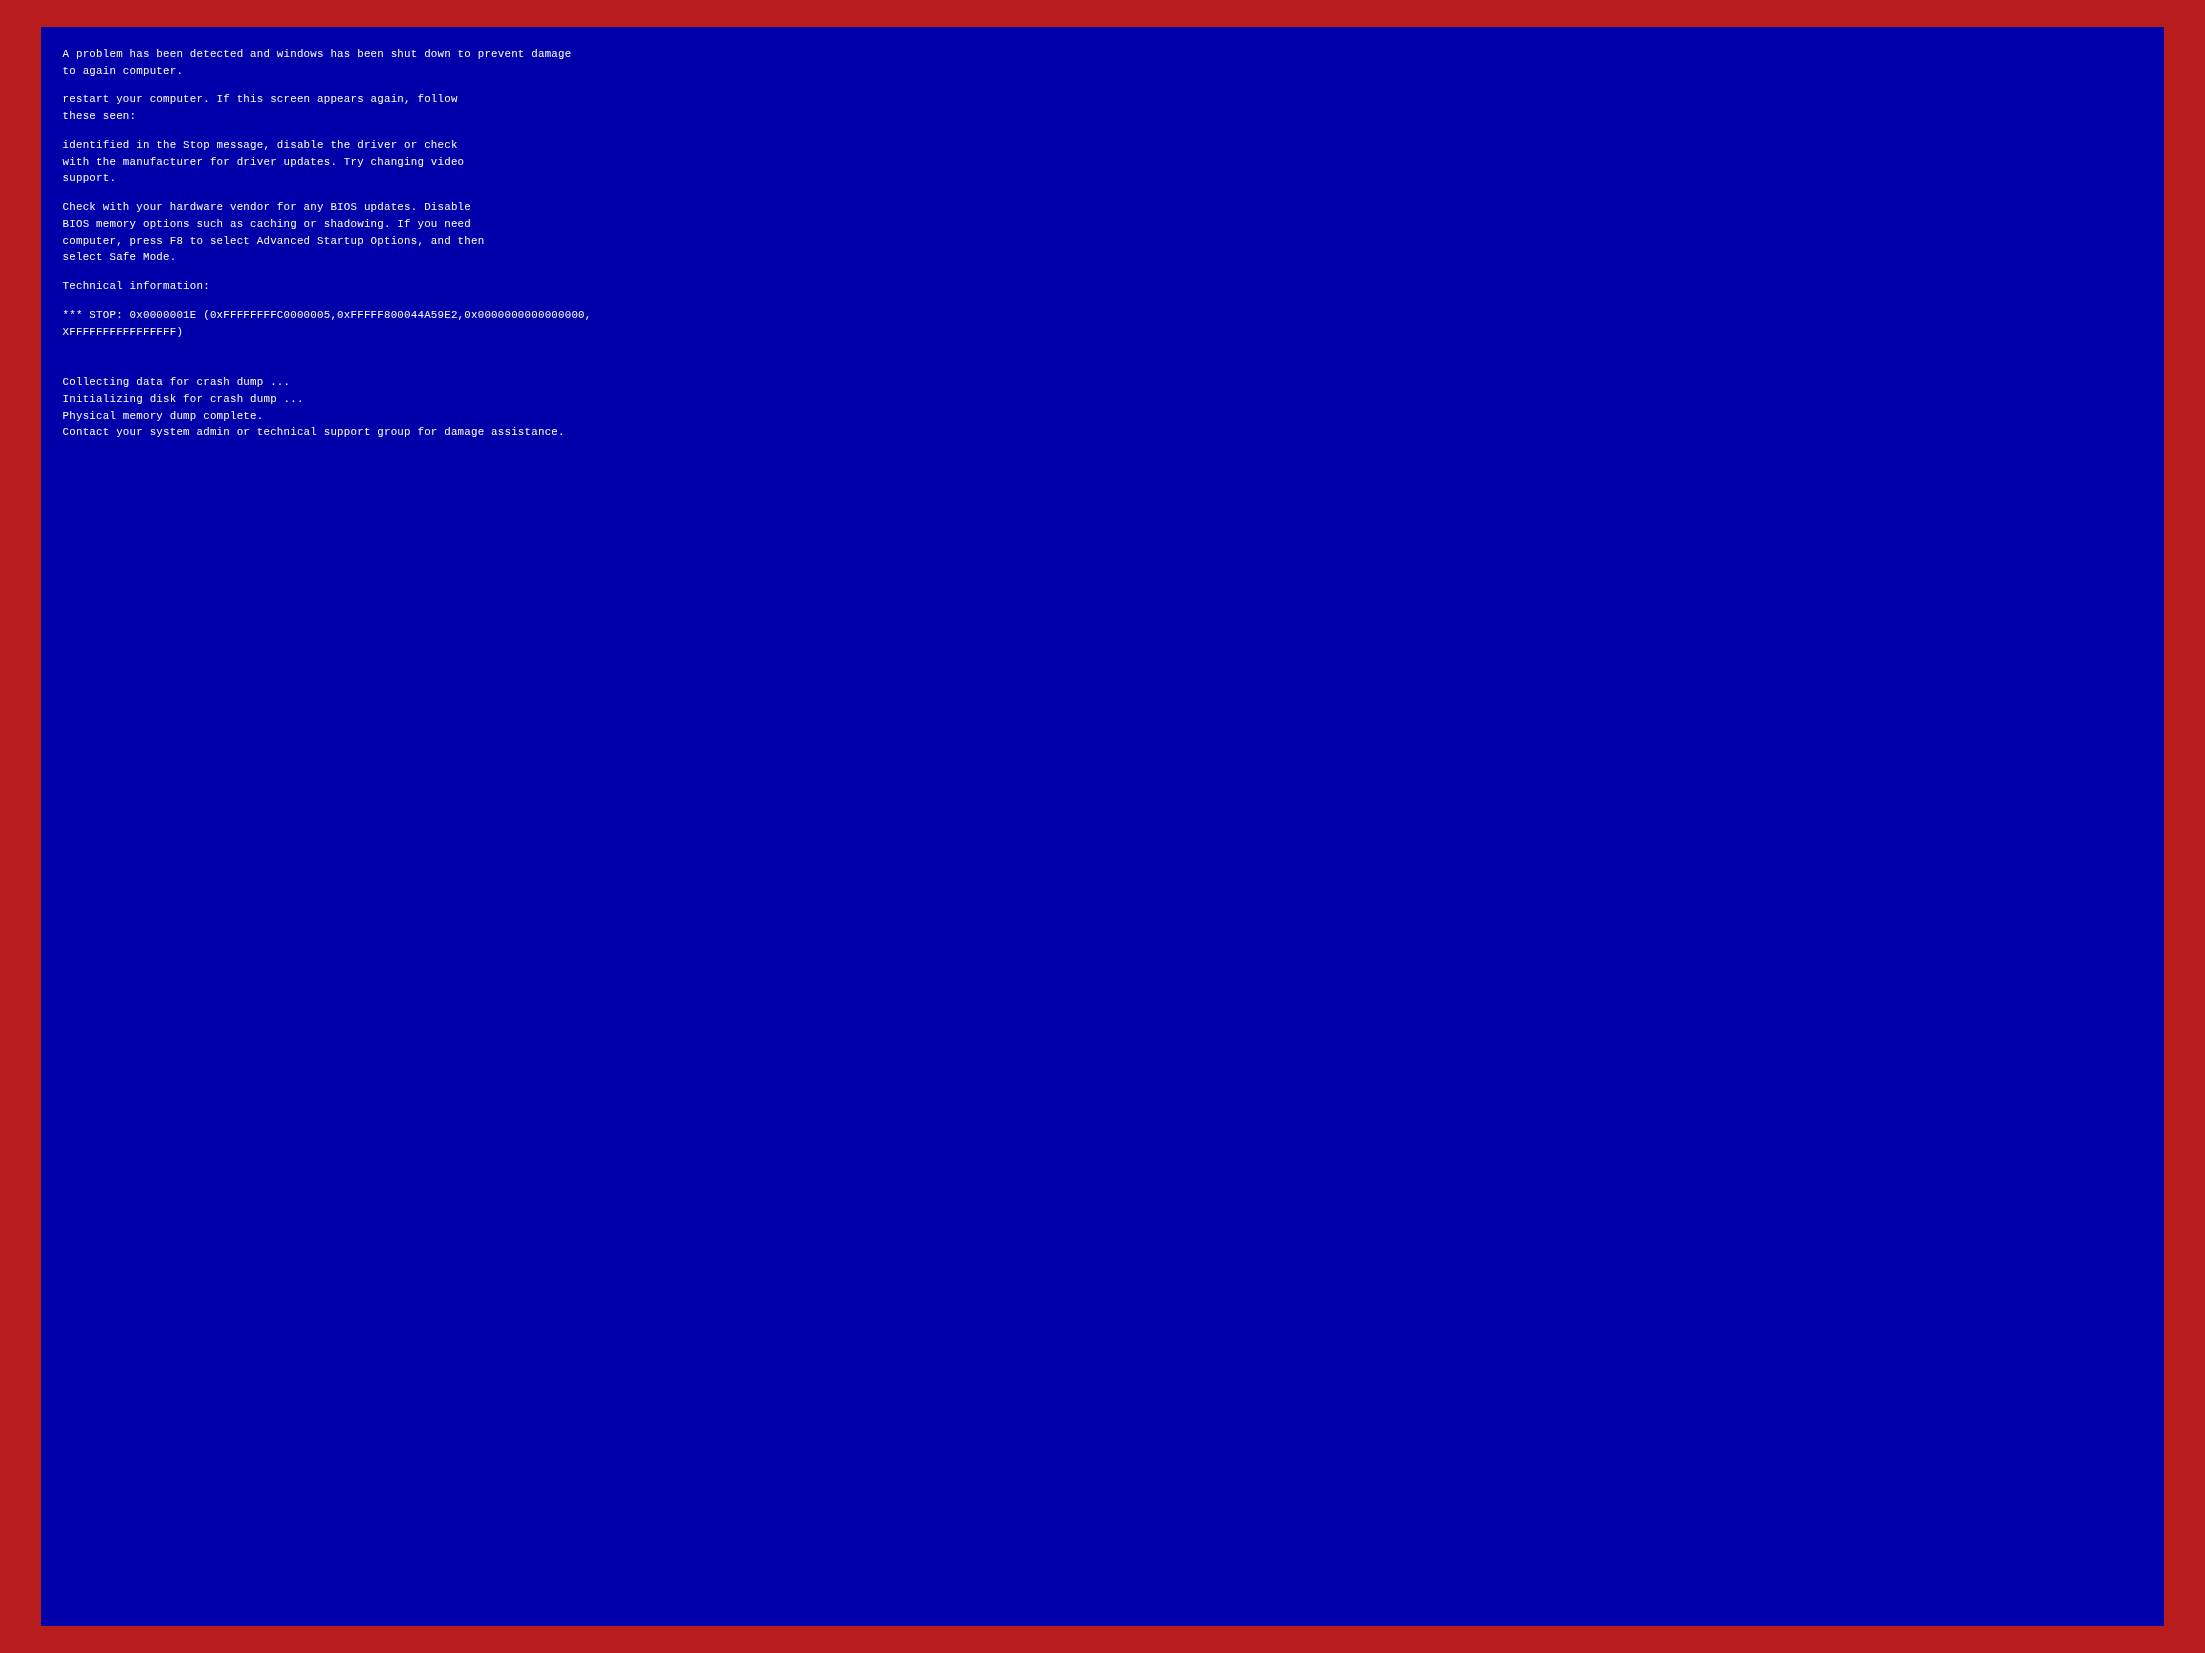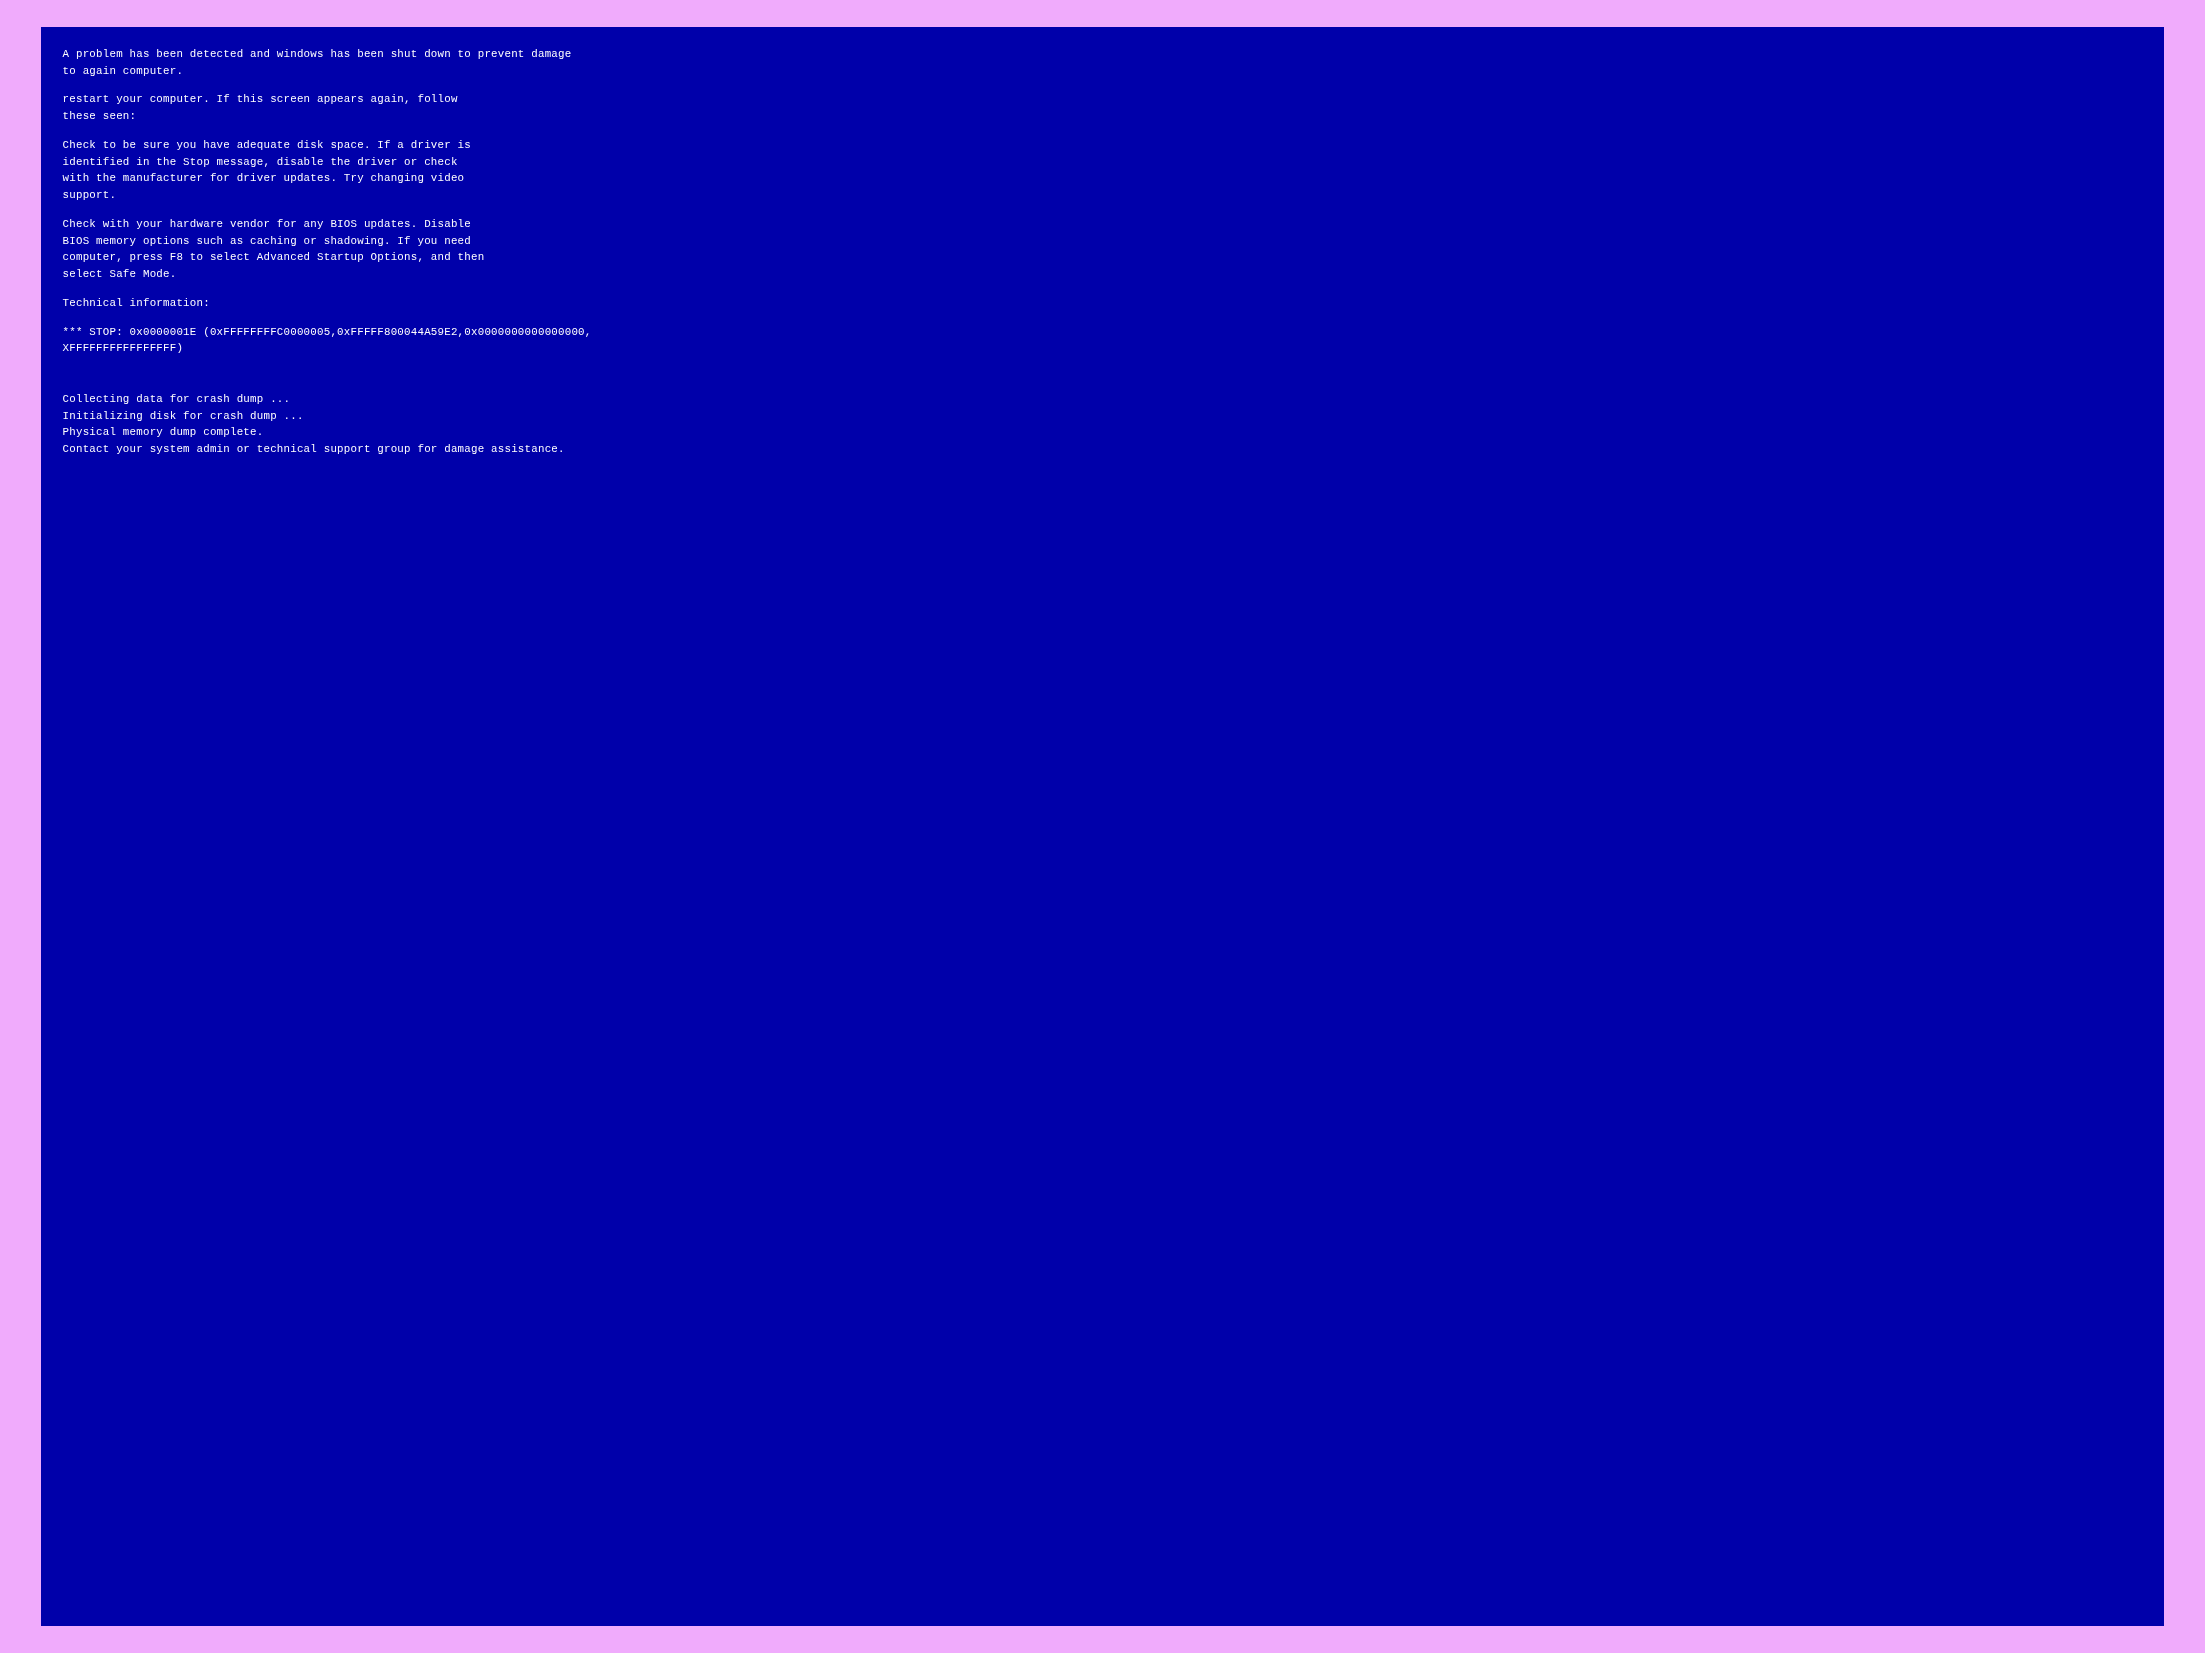--- a/index.html
+++ b/index.html
@@ -12,21 +12,21 @@
       background-color: #000000;
       width: 100vw;
       height: 100vh;
       display: flex;
       align-items: center;
       justify-content: center;
       font-family: 'Courier New', Courier, monospace;
     }
 
     .screen-outer {
-      background-color: #f0abfc;
+      background-color: #b91c1c;
       width: 100%;
       height: 100%;
       display: flex;
       align-items: center;
       justify-content: center;
       padding: 27px 41px;
     }
 
     .bsod {
       background-color: #0000AA;
@@ -66,21 +66,20 @@
       <div>A problem has been detected and windows has been shut down to prevent damage</div>
       <div>to again computer.</div>
     </div>
 
     <div class="section">
       <div>restart your computer. If this screen appears again, follow</div>
       <div>these seen:</div>
     </div>
 
     <div class="section">
-      <div>Check to be sure you have adequate disk space. If a driver is</div>
       <div>identified in the Stop message, disable the driver or check</div>
       <div>with the manufacturer for driver updates. Try changing video</div>
       <div>support.</div>
     </div>
 
     <div class="section">
       <div>Check with your hardware vendor for any BIOS updates. Disable</div>
       <div>BIOS memory options such as caching or shadowing. If you need</div>
       <div>computer, press F8 to select Advanced Startup Options, and then</div>
       <div>select Safe Mode.</div>

